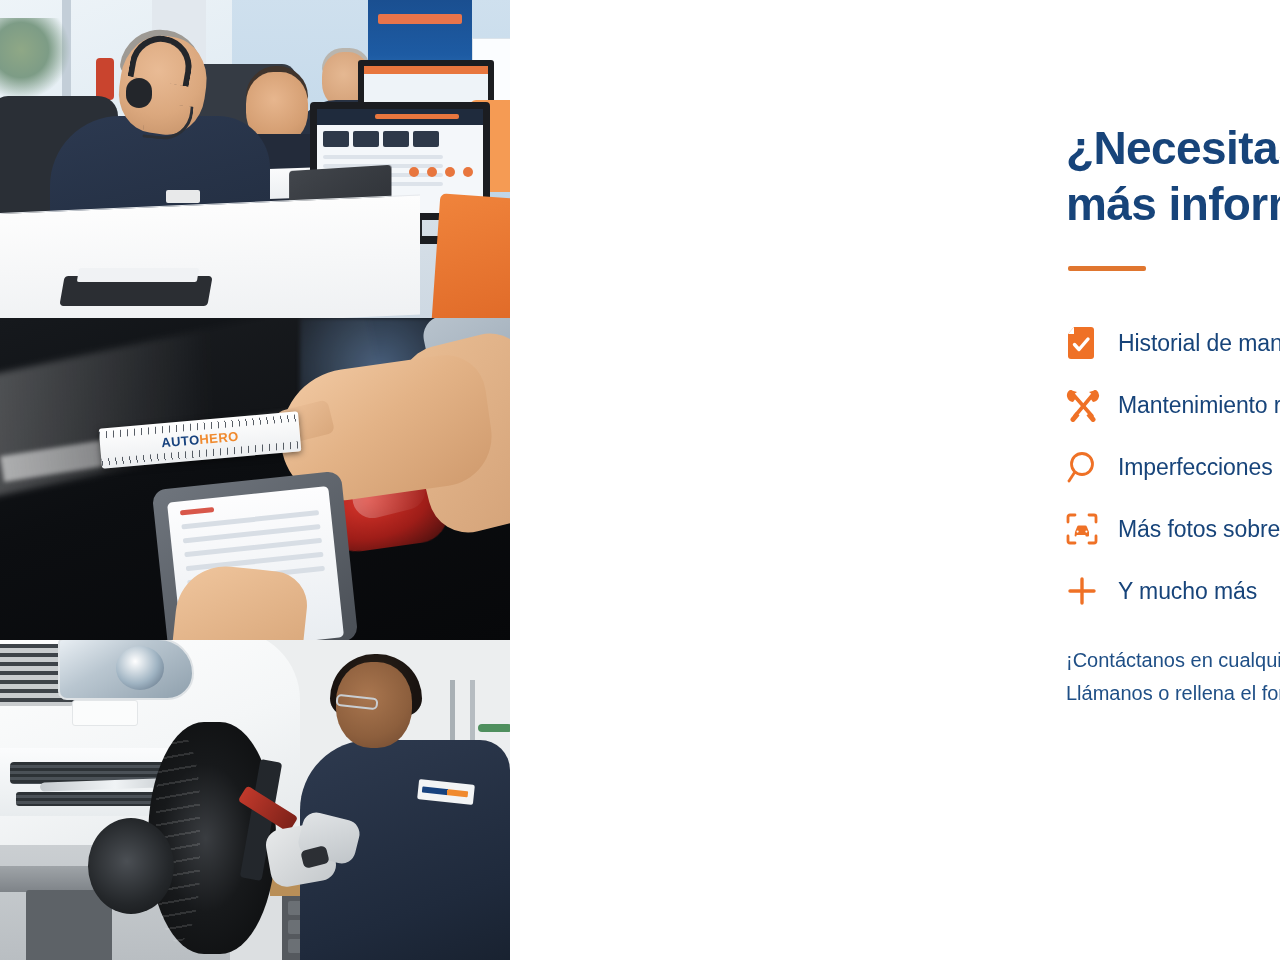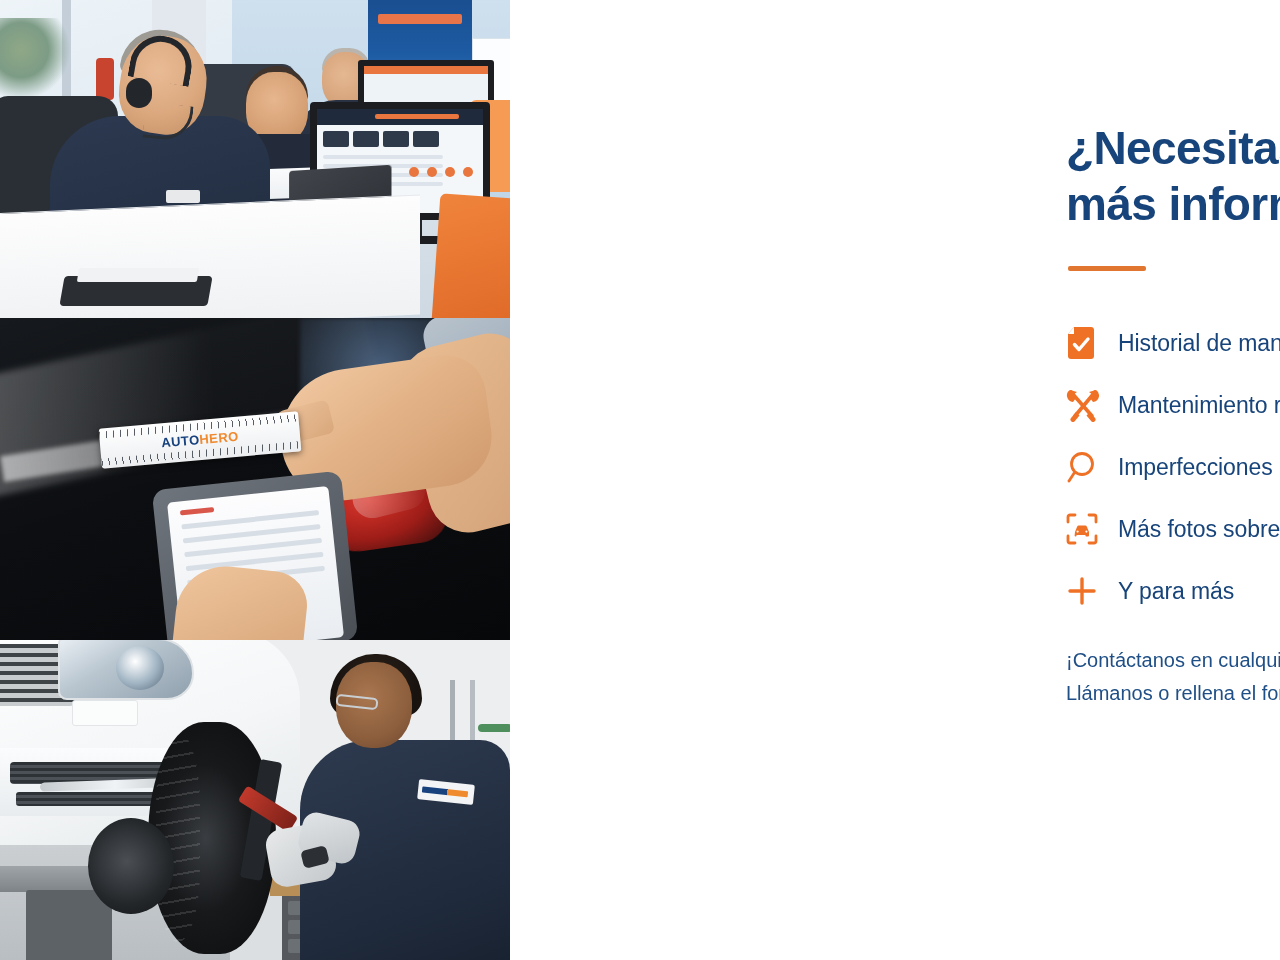--- a/index.html
+++ b/index.html
@@ -429,21 +429,21 @@
 
       <div class="feature">
         <span class="ico">
           <svg width="32" height="32" viewBox="0 0 32 32">
             <g stroke="#ef7126" stroke-width="3.4" stroke-linecap="round">
               <path d="M16 4 V28"></path>
               <path d="M4 16 H28"></path>
             </g>
           </svg>
         </span>
-        <span class="lbl">Y para más</span>
+        <span class="lbl">Y mucho más</span>
       </div>
     </div>
 
     <p class="contact">
       <span>¡Contáctanos en cualquier momento para más información!</span>
       <span>Llámanos o rellena el formulario de contacto.</span>
     </p>
 
   </div>
 </div>

